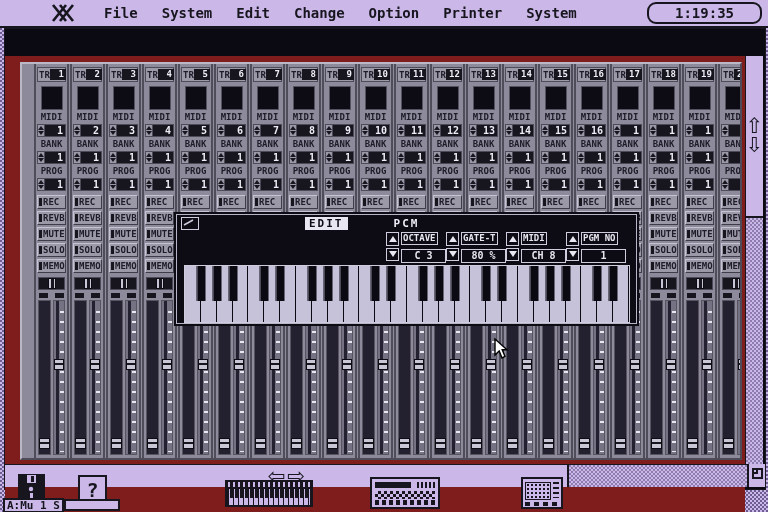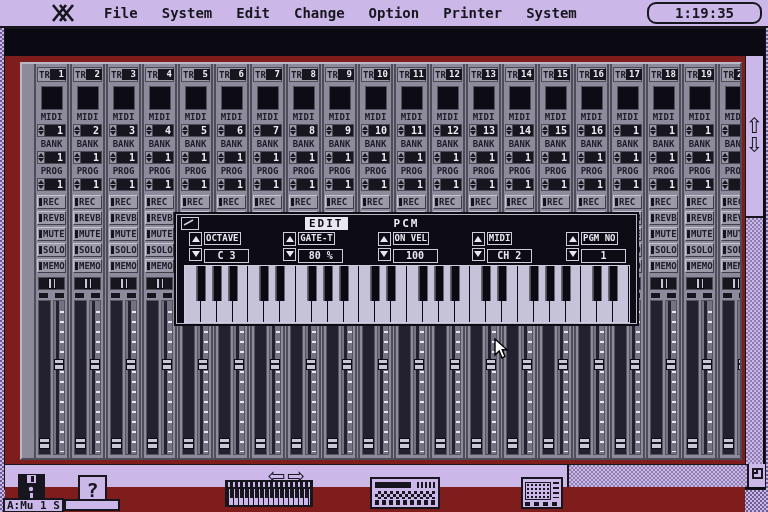--- a/index.html
+++ b/index.html
@@ -105,21 +105,21 @@
   
   #dialog{
     position:absolute;left:176px;top:214px;width:461px;height:110px;z-index:5;
     background:#0d0c14;border:1px solid #b9b5c9;outline:2px solid #0d0c14;box-sizing:border-box;
   }
   #dlg-titlebar{position:relative;height:16px;display:flex;align-items:center;color:#eeecf6;}
   #dlg-close{width:16px;height:11px;margin-left:4px;border:1px solid #cfccde;position:relative;}
   #dlg-close svg{position:absolute;left:0;top:0;}
   #dlg-badge{position:absolute;left:128px;background:#e8e6f0;color:#0d0c14;font-weight:bold;font-size:11px;padding:0 4px;line-height:13px;letter-spacing:2px;}
   #dlg-title{position:absolute;left:50%;transform:translateX(-50%);font-weight:bold;font-size:11px;letter-spacing:2px;}
-  #dlg-controls{display:flex;justify-content:space-between;padding:1px 10px 2px 12px;height:29px;text-decoration:underline;}
+  #dlg-controls{display:flex;justify-content:flex-end;padding:1px 10px 2px 12px;height:29px;}
   .ctrl{display:flex;gap:2px;}
   .c-arrows{width:13px;display:flex;flex-direction:column;gap:2px;}
   .c-up,.c-dn{flex:1;border:1px solid #cfccde;display:flex;align-items:center;justify-content:center;}
   .c-up i{width:0;height:0;border-left:4px solid transparent;border-right:4px solid transparent;border-bottom:6px solid #e8e6f0;}
   .c-dn i{width:0;height:0;border-left:4px solid transparent;border-right:4px solid transparent;border-top:6px solid #e8e6f0;}
   .c-main{display:flex;flex-direction:column;width:45px;}
   .c-label{font-size:9px;font-weight:bold;color:#e8e6f0;border:1px solid #cfccde;padding:0 1px;line-height:11px;white-space:nowrap;align-self:flex-start;}
   .c-value{border:1px solid #cfccde;margin-top:4px;text-align:center;color:#e8e6f0;font-size:10px;font-weight:bold;line-height:12px;width:100%;box-sizing:border-box;}
   #kbd-frame{margin:2px 6px 0 7px;height:58px;border:1px solid #cfccde;background:#c6c2da;position:relative;box-sizing:border-box;}
   #piano{position:absolute;left:0;top:0;right:0;bottom:0;display:flex;}
@@ -1584,48 +1584,34 @@
       <span class="c-dn">
               <i></i>
             </span>
     </span>
     <span class="c-main">
       <span class="c-label">GATE-T</span>
       <span class="c-value">80 %</span>
     </span>
   </div>
 
-  <div class="ctrl">
-    <span class="c-arrows">
-      <span class="c-up">
-              <i></i>
-            </span>
-      <span class="c-dn">
-              <i></i>
-            </span>
-    </span>
-    <span class="c-main">
-      <span class="c-label">ON VEL</span>
-      <span class="c-value">100</span>
-    </span>
-  </div>
 
 
   <div class="ctrl">
     <span class="c-arrows">
       <span class="c-up">
               <i></i>
             </span>
       <span class="c-dn">
               <i></i>
             </span>
     </span>
     <span class="c-main">
       <span class="c-label">MIDI</span>
-      <span class="c-value">CH 2</span>
+      <span class="c-value">CH 8</span>
     </span>
   </div>
 
   <div class="ctrl">
     <span class="c-arrows">
       <span class="c-up">
               <i></i>
             </span>
       <span class="c-dn">
               <i></i>

